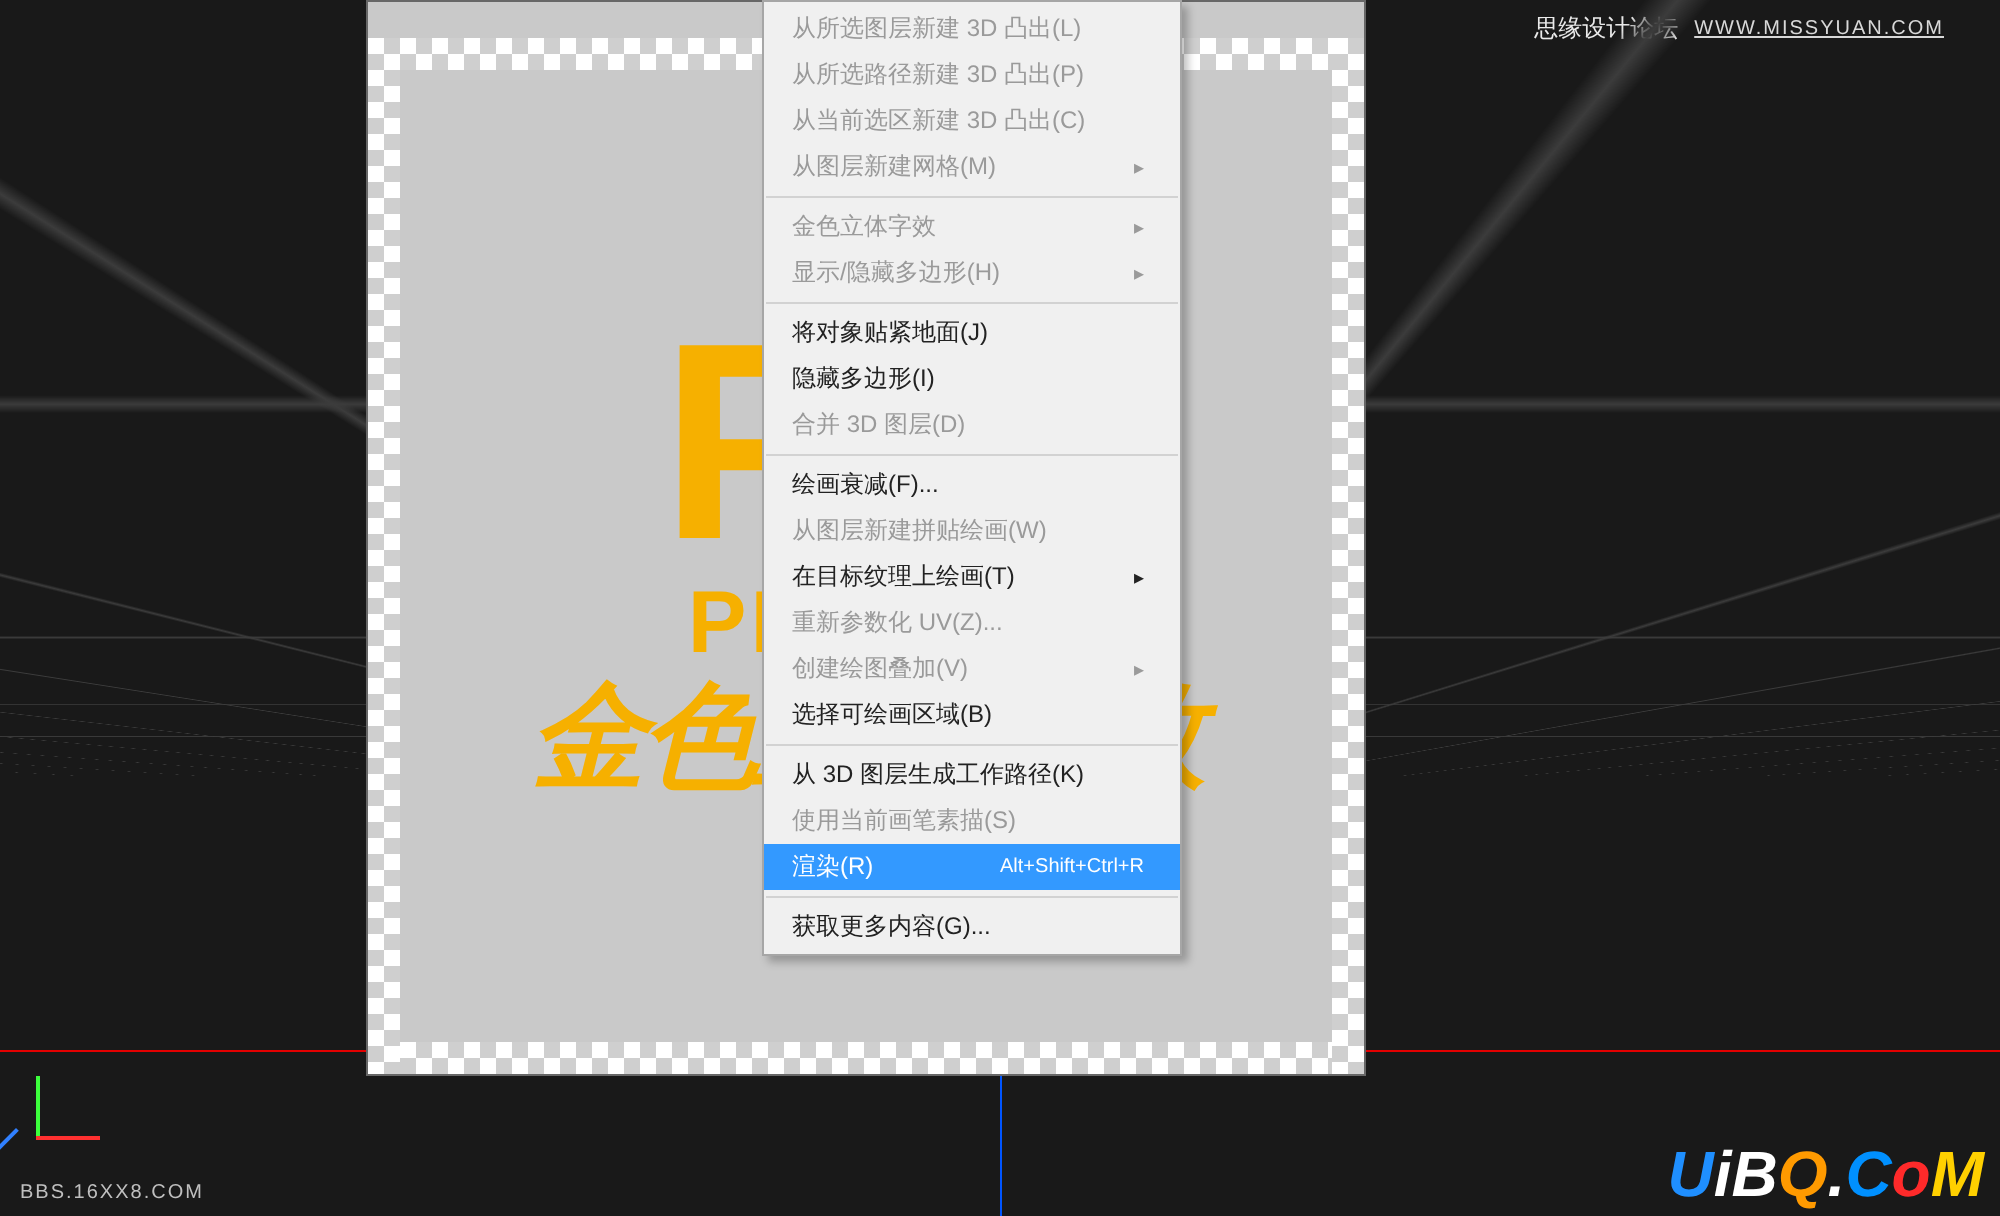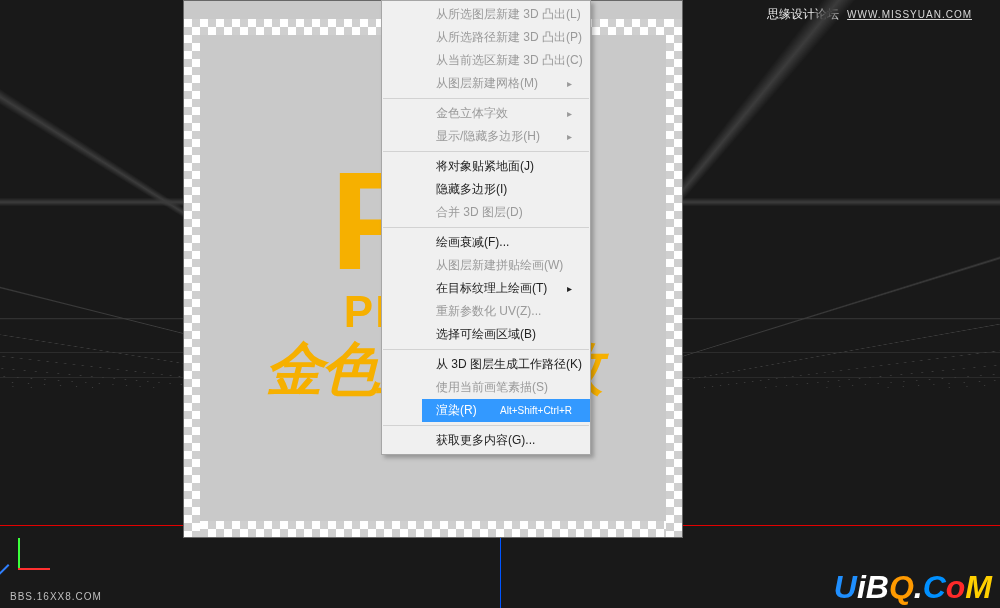--- a/index.html
+++ b/index.html
@@ -105,21 +105,20 @@
     font-size: 12px;
     color: #222;
     padding: 2px 0;
   }
   .context-menu .item {
     padding: 3px 18px 3px 14px;
     white-space: nowrap;
     display: flex;
     justify-content: space-between;
     align-items: center;
-    margin-left: 40px;
   }
   .context-menu .item.disabled { color: #9a9a9a; }
   .context-menu .item.highlight {
     background: #3399ff;
     color: #fff;
   }
   .context-menu .sep {
     height: 1px;
     background: #d2d2d2;
     margin: 3px 1px;
@@ -228,20 +227,23 @@
       </div>
       <div class="item disabled">
         <span>从图层新建拼贴绘画(W)</span>
       </div>
       <div class="item sub">
         <span>在目标纹理上绘画(T)</span>
       </div>
       <div class="item disabled">
         <span>重新参数化 UV(Z)...</span>
       </div>
+      <div class="item disabled sub">
+        <span>创建绘图叠加(V)</span>
+      </div>
       <div class="item">
         <span>选择可绘画区域(B)</span>
       </div>
       <div class="sep"></div>
       <div class="item">
         <span>从 3D 图层生成工作路径(K)</span>
       </div>
       <div class="item disabled">
         <span>使用当前画笔素描(S)</span>
       </div>

